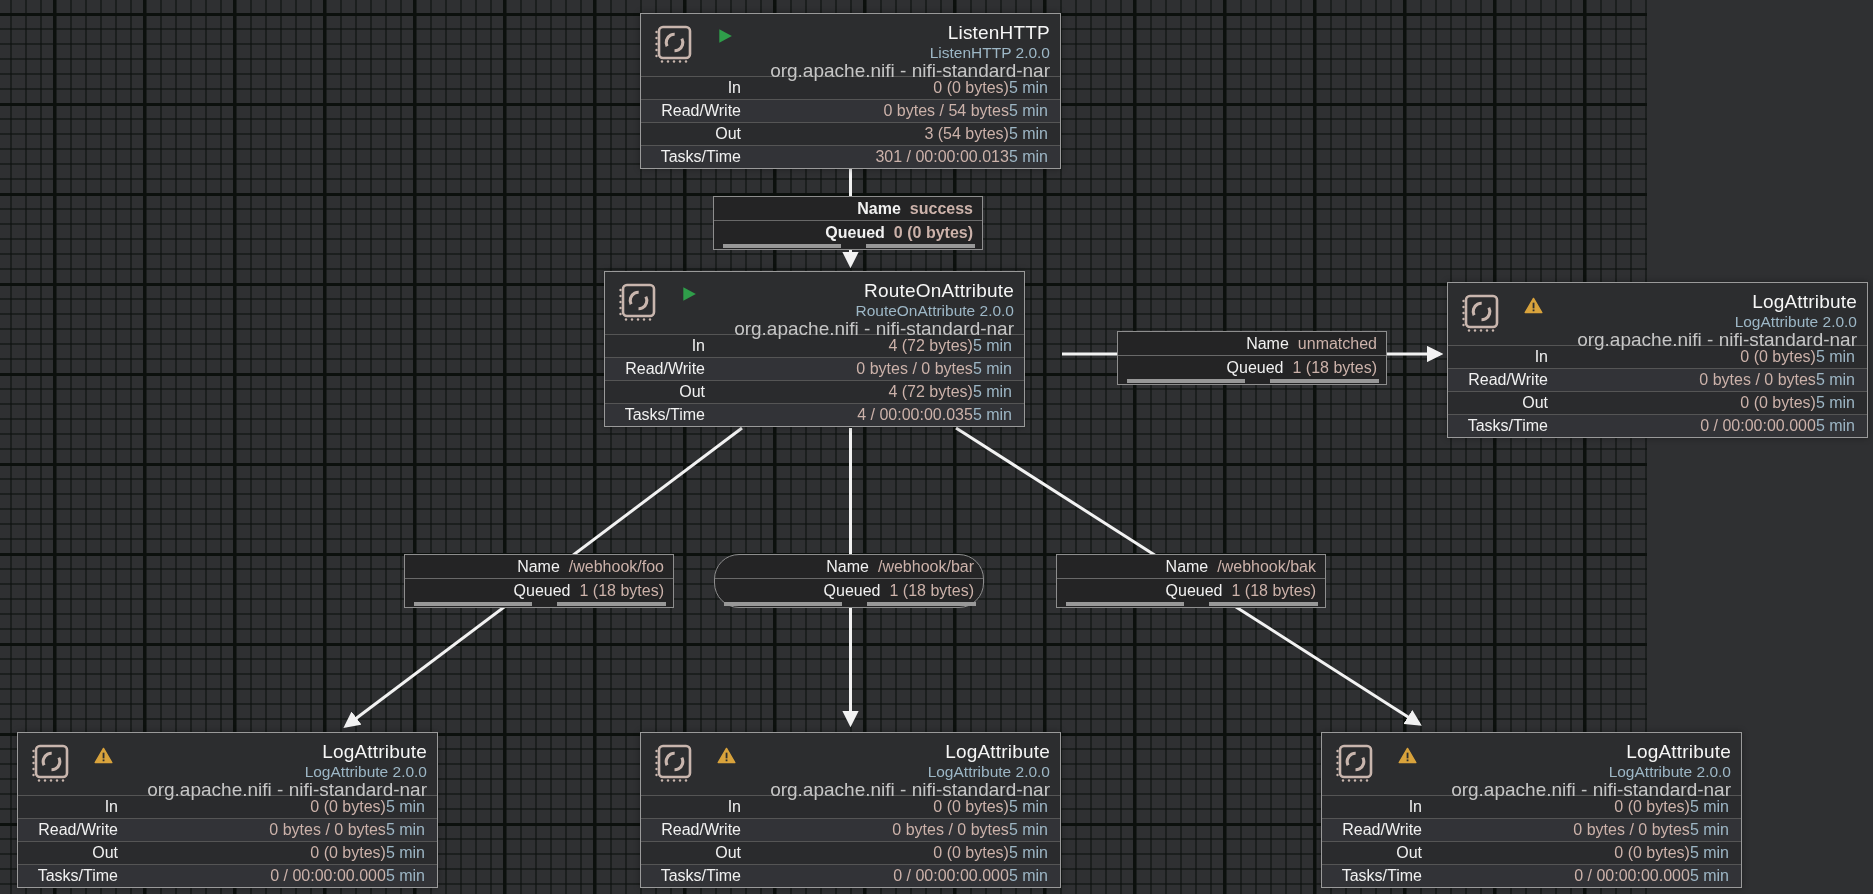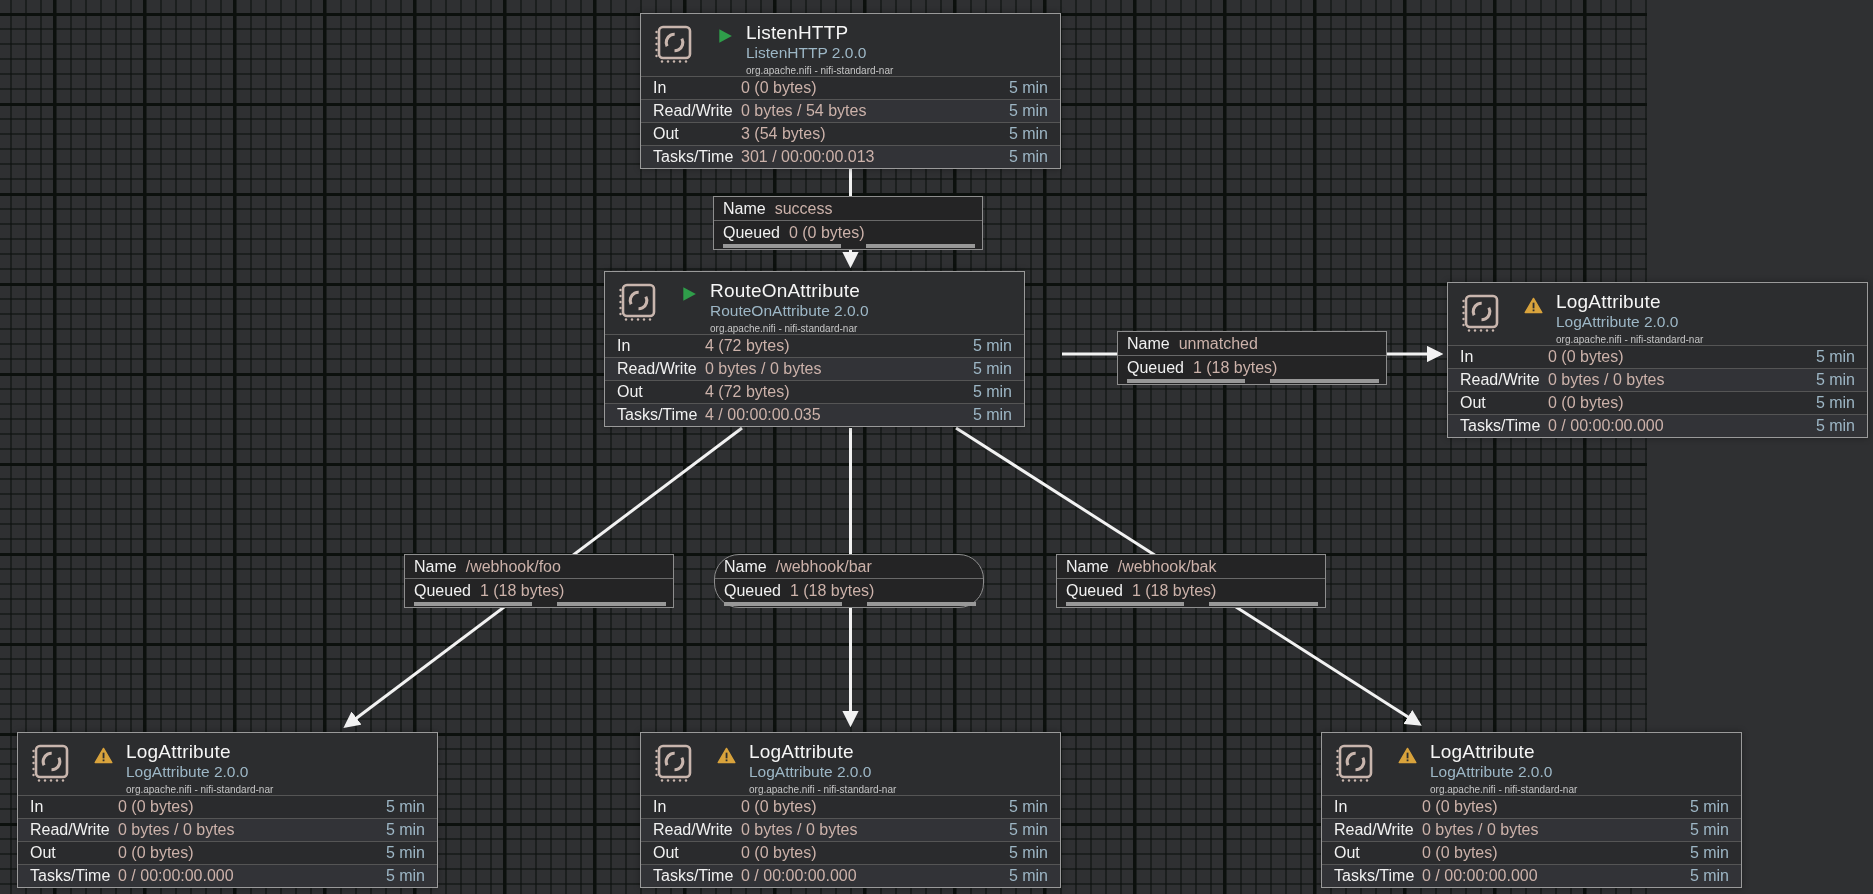--- a/index.html
+++ b/index.html
@@ -11,36 +11,37 @@
   .canvas{
     position:relative;width:1647px;height:894px;
     background-color:#2f3032;
     background-image:
       linear-gradient(to bottom, #0c100d 3px, transparent 3px),
       linear-gradient(to right, #0c100d 3px, transparent 3px),
       linear-gradient(to bottom, rgba(12,16,13,.55) 2px, transparent 2px),
       linear-gradient(to right, rgba(12,16,13,.55) 2px, transparent 2px);
     background-size:90px 90px,90px 90px,15px 15px,15px 15px;
     background-position:0 13px,53px 0,0 13px,10px 0;
+    text-align:right;
   }
   svg.wires{position:absolute;left:0;top:0;z-index:1;}
 
   
   .processor{
     position:absolute;width:421px;z-index:3;
     background:#2c2d2f;border:1px solid #9a9a9a;box-sizing:border-box;
     box-shadow:0 0 6px rgba(0,0,0,.35);
   }
   .proc-header{height:62px;display:flex;align-items:flex-start;padding:9px 10px 0 12px;box-sizing:border-box;background:#2c2d2f;}
   .proc-icon{flex:0 0 40px;height:46px;margin-top:1px;}
   .proc-status{margin:5px 13px 0 24px;flex:0 0 auto;}
   .proc-titles{flex:1;min-width:0;margin-top:-2px;}
   .proc-title{font-size:19px;line-height:23px;color:#f6f6f6;font-weight:500;letter-spacing:.2px;}
   .proc-type{font-size:15.5px;line-height:18px;color:#9db7c6;}
-  .proc-bundle{font-size:10px;line-height:17px;color:#c6c6c6;}
+  .proc-bundle{font-size:19px;line-height:17px;color:#c6c6c6;}
   .stat-row{height:23px;display:flex;align-items:center;padding:0 12px;font-size:16px;border-top:1px solid #555;box-sizing:border-box;}
   .stat-row.odd{background:#2a2b2d;}
   .stat-row.even{background:#323337;}
   .stat-label{width:88px;flex:0 0 88px;color:#f1f1f1;}
   .stat-value{flex:1;color:#ccb2aa;}
   .stat-window{color:#9db6c5;}
 
   
   .conn-label{
     position:absolute;width:270px;z-index:2;
@@ -392,21 +393,21 @@
       <span class="stat-value">0 (0 bytes)</span>
       <span class="stat-window">5 min</span>
     </div>
     <div class="stat-row even">
       <span class="stat-label">Tasks/Time</span>
       <span class="stat-value">0 / 00:00:00.000</span>
       <span class="stat-window">5 min</span>
     </div>
   </div>
 
-  <div class="conn-label" style="left:713px;top:196px;">
+  <div class="conn-label" style="left:713px;top:196px;font-weight:bold;">
     <div class="conn-row name">
       <span class="conn-key">Name</span><span class="conn-val">success</span>
     </div>
     <div class="conn-row">
       <span class="conn-key">Queued</span><span class="conn-val">0 (0 bytes)</span>
     </div>
     <div class="conn-bars">
         <span class="bar l"></span>
         <span class="bar r"></span>
       </div>

